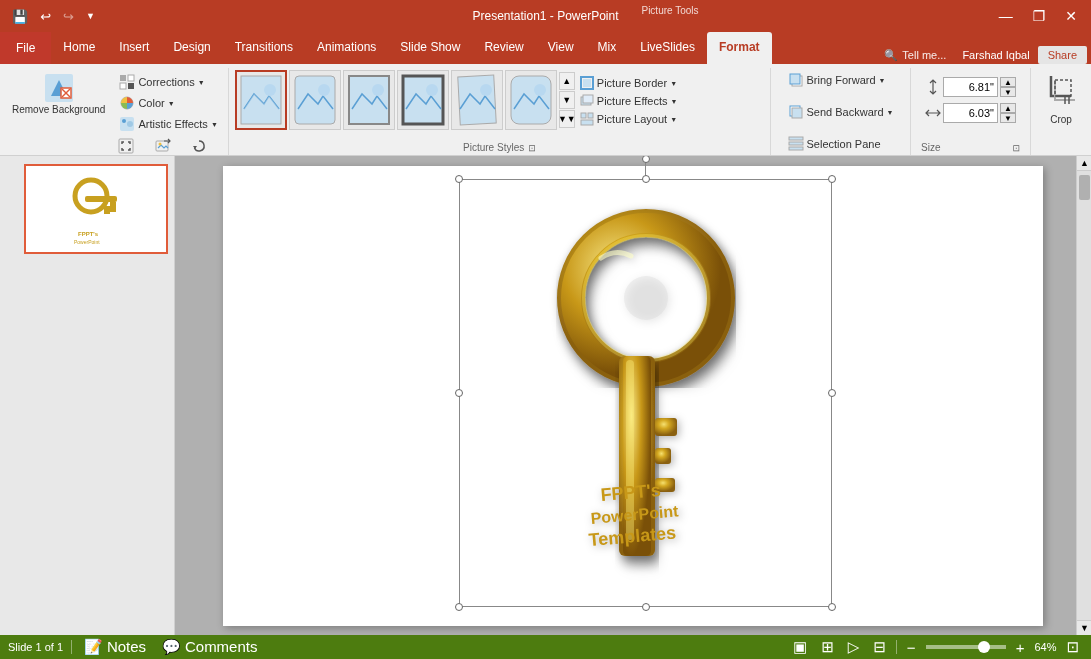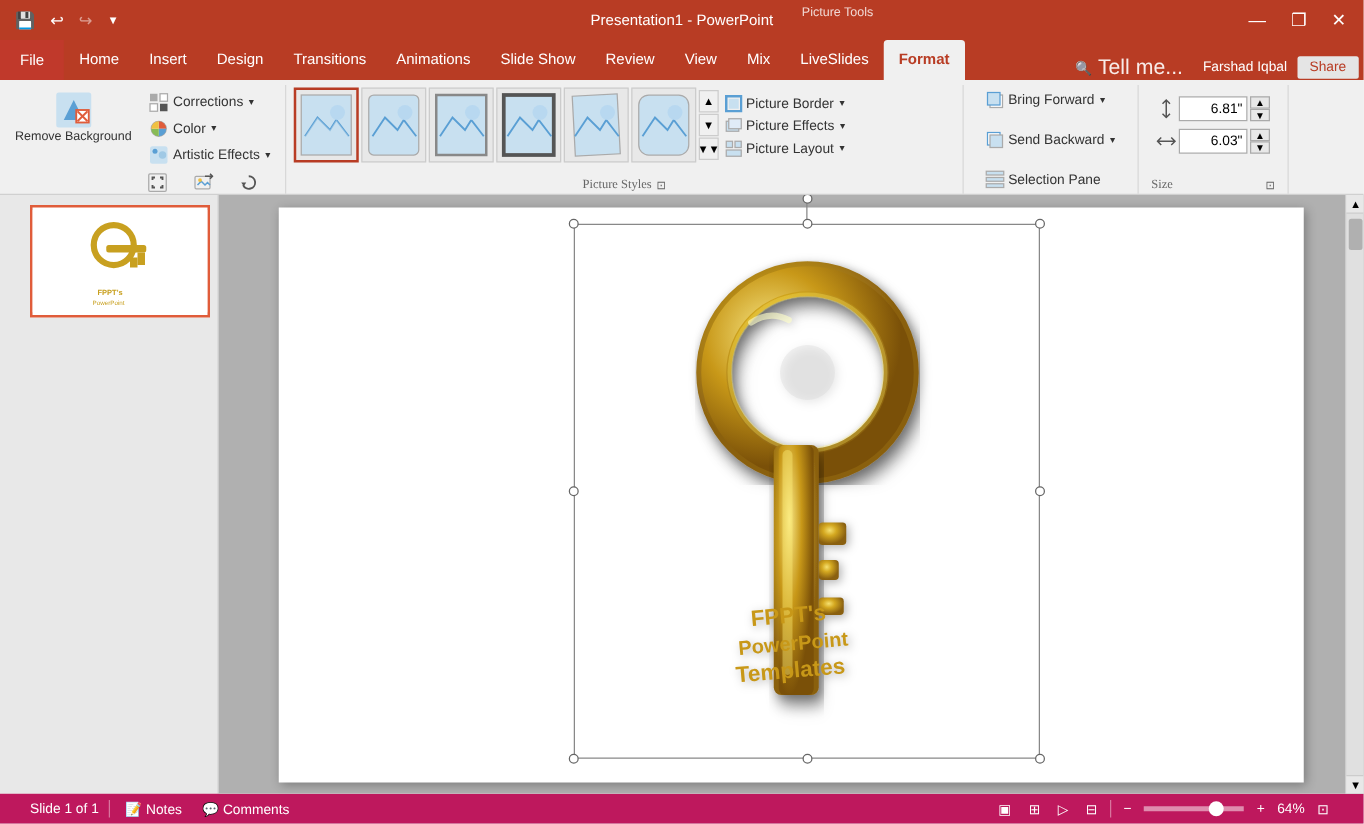--- a/index.html
+++ b/index.html
@@ -84,21 +84,20 @@
       padding-top: 2px;
     }
     .ribbon-group-label {
       font-size: 10px;
       color: #666;
       padding: 2px 4px;
       border-top: 1px solid transparent;
       width: 100%;
       text-align: center;
       margin-top: auto;
-      font-family: Liberation Serif, serif;
     }
 
     
     .adjust-group { min-width: 115px; }
     .adjust-btn {
       display: flex;
       align-items: center;
       gap: 3px;
       background: transparent;
       border: none;
@@ -250,34 +249,34 @@
     .key-image {
       width: 100%;
       height: 100%;
       display: flex;
       align-items: center;
       justify-content: center;
     }
 
     
     .status-bar {
-      background: #be185d;
+      background: #4d7c0f;
       height: 24px;
       display: flex;
       align-items: center;
-      padding: 0 24px;
+      padding: 0 8px;
       color: white;
       font-size: 11px;
       flex-shrink: 0;
       gap: 8px;
     }
     .status-right { margin-left: auto; display: flex; align-items: center; gap: 6px; }
     .status-btn {
       background: transparent; border: none; color: white;
-      cursor: pointer; font-size: 11px; padding: 1px 4px;
+      cursor: pointer; font-size: 15px; padding: 1px 4px;
     }
     .zoom-slider {
       width: 80px; height: 4px; background: rgba(255,255,255,0.5);
       position: relative; cursor: pointer;
     }
     .zoom-thumb {
       position: absolute;
       top: -4px;
       width: 12px; height: 12px;
       background: white;
@@ -327,21 +326,21 @@
   <button class="ribbon-tab">Animations</button>
   <button class="ribbon-tab">Slide Show</button>
   <button class="ribbon-tab">Review</button>
   <button class="ribbon-tab">View</button>
   <button class="ribbon-tab">Mix</button>
   <button class="ribbon-tab">LiveSlides</button>
   <button class="ribbon-tab format-tab">Format</button>
   <div class="right-tabs">
     <div class="help-search">
       <span>🔍</span>
-      <span style="font-size:17px;color:rgba(255,255,255,0.9)">Tell me...</span>
+      <span style="font-size:11px;color:rgba(255,255,255,0.9)">Tell me...</span>
     </div>
     <span class="user-name">Farshad Iqbal</span>
     <button class="share-btn">Share</button>
   </div>
 </div>
 
 <div class="ribbon">
 
   <div class="ribbon-group adjust-group">
     <div class="ribbon-group-content" style="gap:4px;">
@@ -591,20 +590,31 @@
         </div>
       </div>
     </div>
     <div class="ribbon-group-label" style="width:100%;display:flex;justify-content:space-between;align-items:center;gap:4px;">
       <span>Size</span>
       <span style="cursor:pointer;font-size:9px;">⊡</span>
     </div>
   </div>
 
   <div class="ribbon-group crop-group" style="border-right:none;">
+    <div class="ribbon-group-content">
+      <button class="crop-btn">
+        <svg width="28" height="40" viewBox="0 0 28 40">
+          <path d="M4 2 L4 22 L24 22" fill="none" stroke="#555" stroke-width="2.5"></path>
+          <path d="M8 6 L8 26 L28 26" fill="none" stroke="#aaa" stroke-width="2" stroke-dasharray="0"></path>
+          <rect x="8" y="6" width="16" height="16" fill="none" stroke="#555" stroke-width="1.5" stroke-dasharray="3,2"></rect>
+          <path d="M18 22 L18 30 M22 22 L22 30" fill="none" stroke="#555" stroke-width="1.5"></path>
+        </svg>
+        <span>Crop</span>
+      </button>
+    </div>
     <div class="ribbon-group-label"></div>
   </div>
 </div>
 
 <div class="main-area">
 
   <div class="slide-panel">
     <div style="display:flex;align-items:flex-start;padding-left:18px;position:relative;">
 
       <div class="slide-thumbnail">

